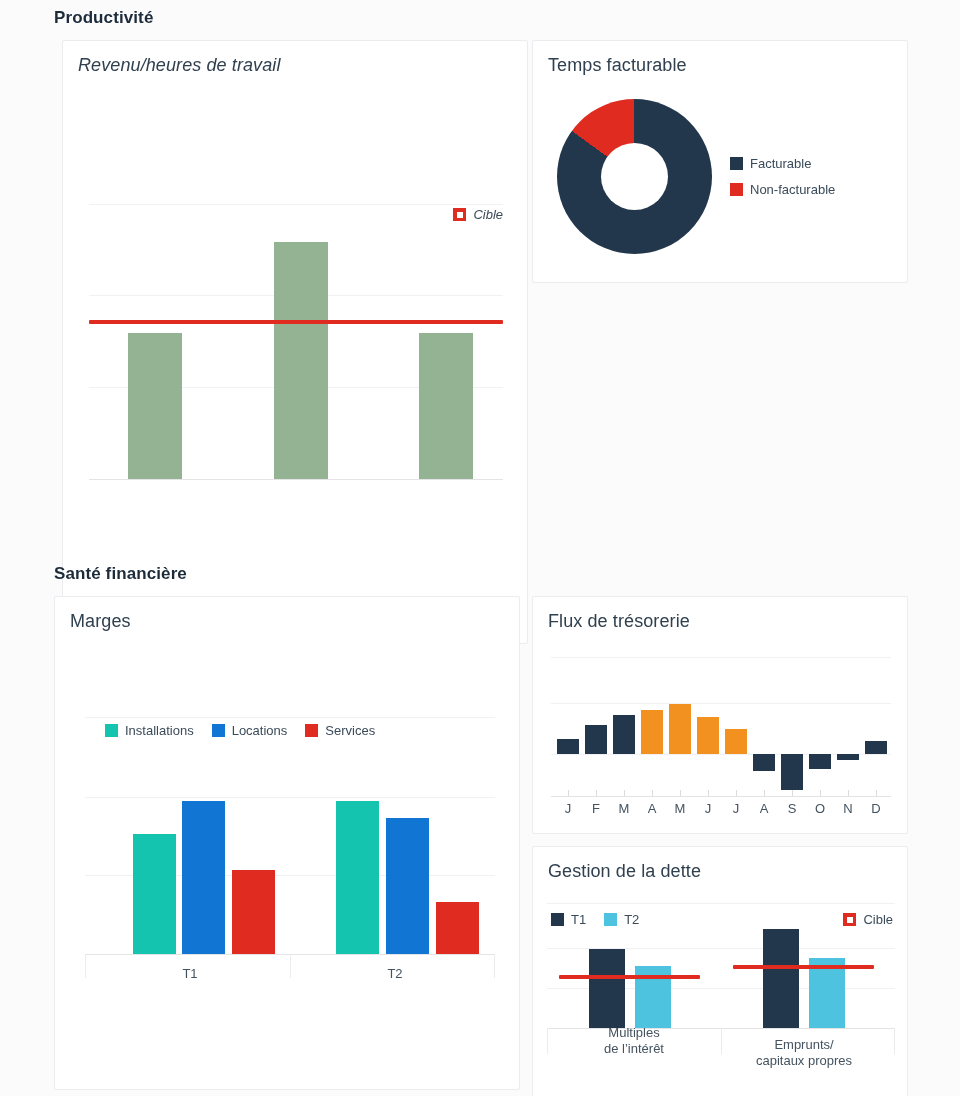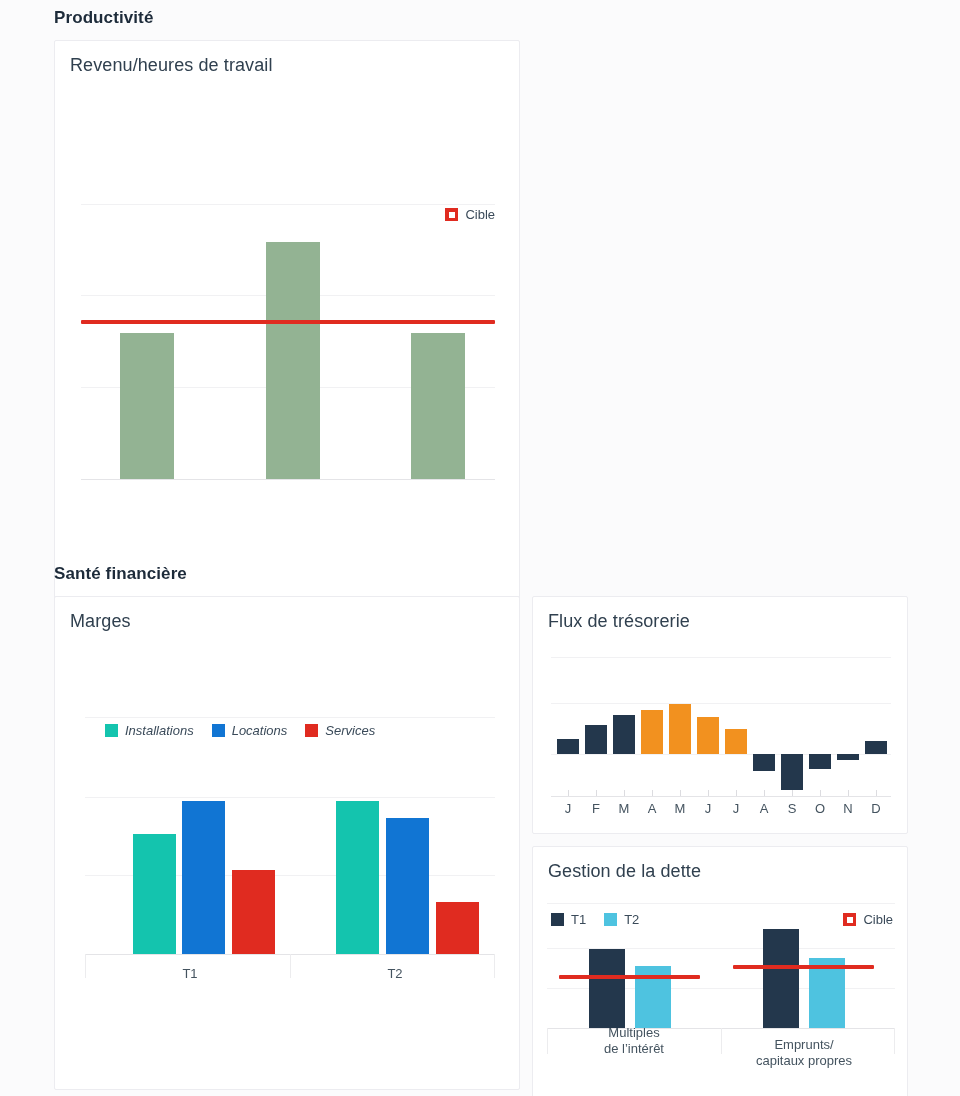--- a/index.html
+++ b/index.html
@@ -72,21 +72,21 @@
   .vlegend { position: absolute; }
   .vlegend .legend-item { margin-bottom: 11px; margin-right: 0; }
 </style>
 </head>
 <body>
 
 <div class="page">
 
   <div class="section-title" style="left:54px; top:8px;text-align:center;">Productivité</div>
 
-  <div class="card" style="left:54px; top:40px; width:466px; height:604px;">
+  <div class="card" style="left:62px; top:40px; width:466px; height:604px;font-style:italic;">
     <div class="card-title">Revenu/heures de travail</div>
 
     <div class="plot" style="left:26px; top:122px; width:414px; height:318px;">
 
       <div class="gridline" style="left:0; top:41px; width:414px;"></div>
       <div class="gridline" style="left:0; top:132px; width:414px;"></div>
       <div class="gridline" style="left:0; top:224px; width:414px;"></div>
       <div class="axisline" style="left:0; top:316px; width:414px;"></div>
 
       <div class="bar" style="left:39px; bottom:2px; width:54px; height:146px; background:#93b393;"></div>
@@ -97,32 +97,54 @@
 
       <div class="legend-row" style="right:0px; top:44px;">
         <div class="legend-item" style="margin-right:0;">
           <span class="cible-ico"></span>
           <span class="legend-label">Cible</span>
         </div>
       </div>
     </div>
   </div>
 
+  <div class="card" style="left:532px; top:40px; width:376px; height:243px;">
+    <div class="card-title">Temps facturable</div>
+
+    <div class="plot" style="left:0; top:0; width:376px; height:243px;">
+
+      <div class="donut" style="left:556px; top:98px; width:155px; height:155px; left:24px; top:58px;
+                  background: conic-gradient(#23374c 0deg 306deg, #e02b20 306deg 360deg);
+                  transform: rotate(0deg);"></div>
+      <div class="donut-hole" style="left:68px; top:102px; width:67px; height:67px;"></div>
+
+      <div class="vlegend" style="left:197px; top:115px;">
+        <div class="legend-item">
+          <span class="swatch" style="background:#23374c;"></span>
+          <span class="legend-label">Facturable</span>
+        </div>
+        <div class="legend-item">
+          <span class="swatch" style="background:#e02b20;"></span>
+          <span class="legend-label">Non-facturable</span>
+        </div>
+      </div>
+    </div>
+  </div>
 
 
   <div class="section-title" style="left:54px; top:564px;">Santé financière</div>
 
   <div class="card" style="left:54px; top:596px; width:466px; height:494px;">
     <div class="card-title">Marges</div>
 
     <div class="plot" style="left:30px; top:120px; width:410px; height:270px;">
 
       <div class="gridline" style="left:0; top:0px; width:410px;"></div>
 
-      <div class="legend-row" style="left:20px; top:6px;font-style:italic;">
+      <div class="legend-row" style="left:20px; top:6px;">
         <div class="legend-item">
           <span class="swatch" style="background:#14c4ae;"></span>
           <span class="legend-label">Installations</span>
         </div>
         <div class="legend-item">
           <span class="swatch" style="background:#1175d3;"></span>
           <span class="legend-label">Locations</span>
         </div>
         <div class="legend-item">
           <span class="swatch" style="background:#e02b20;"></span>

